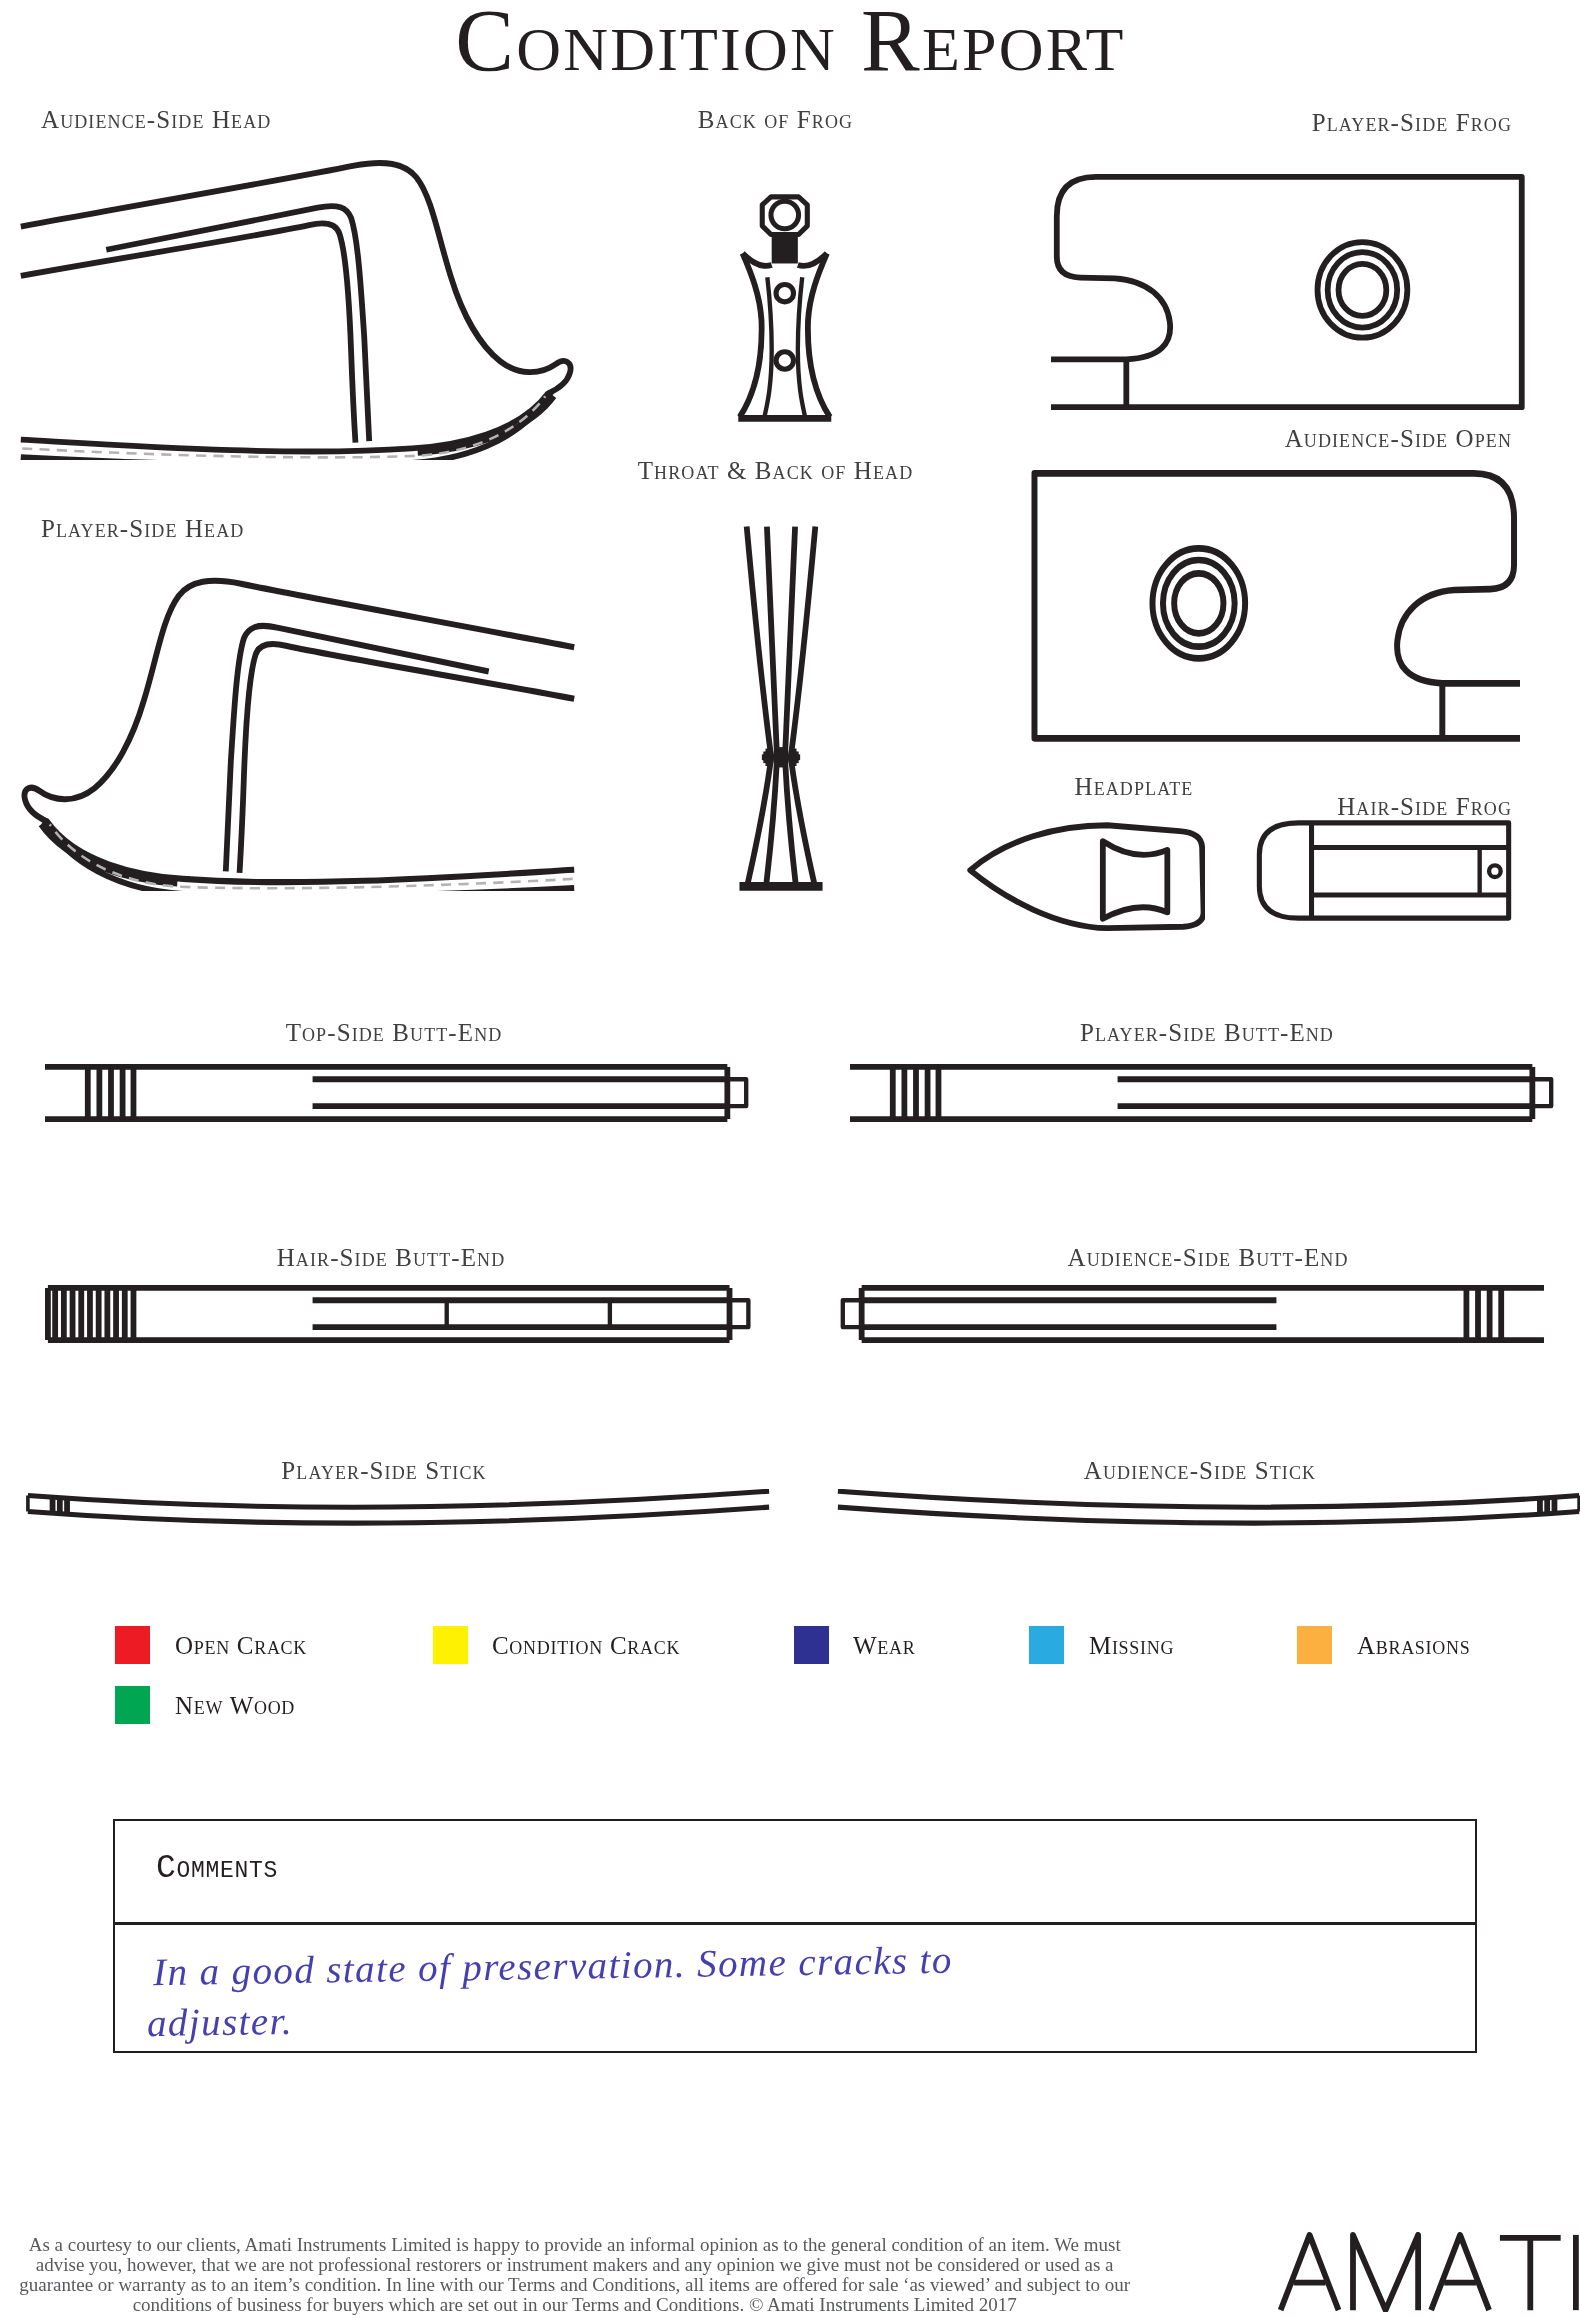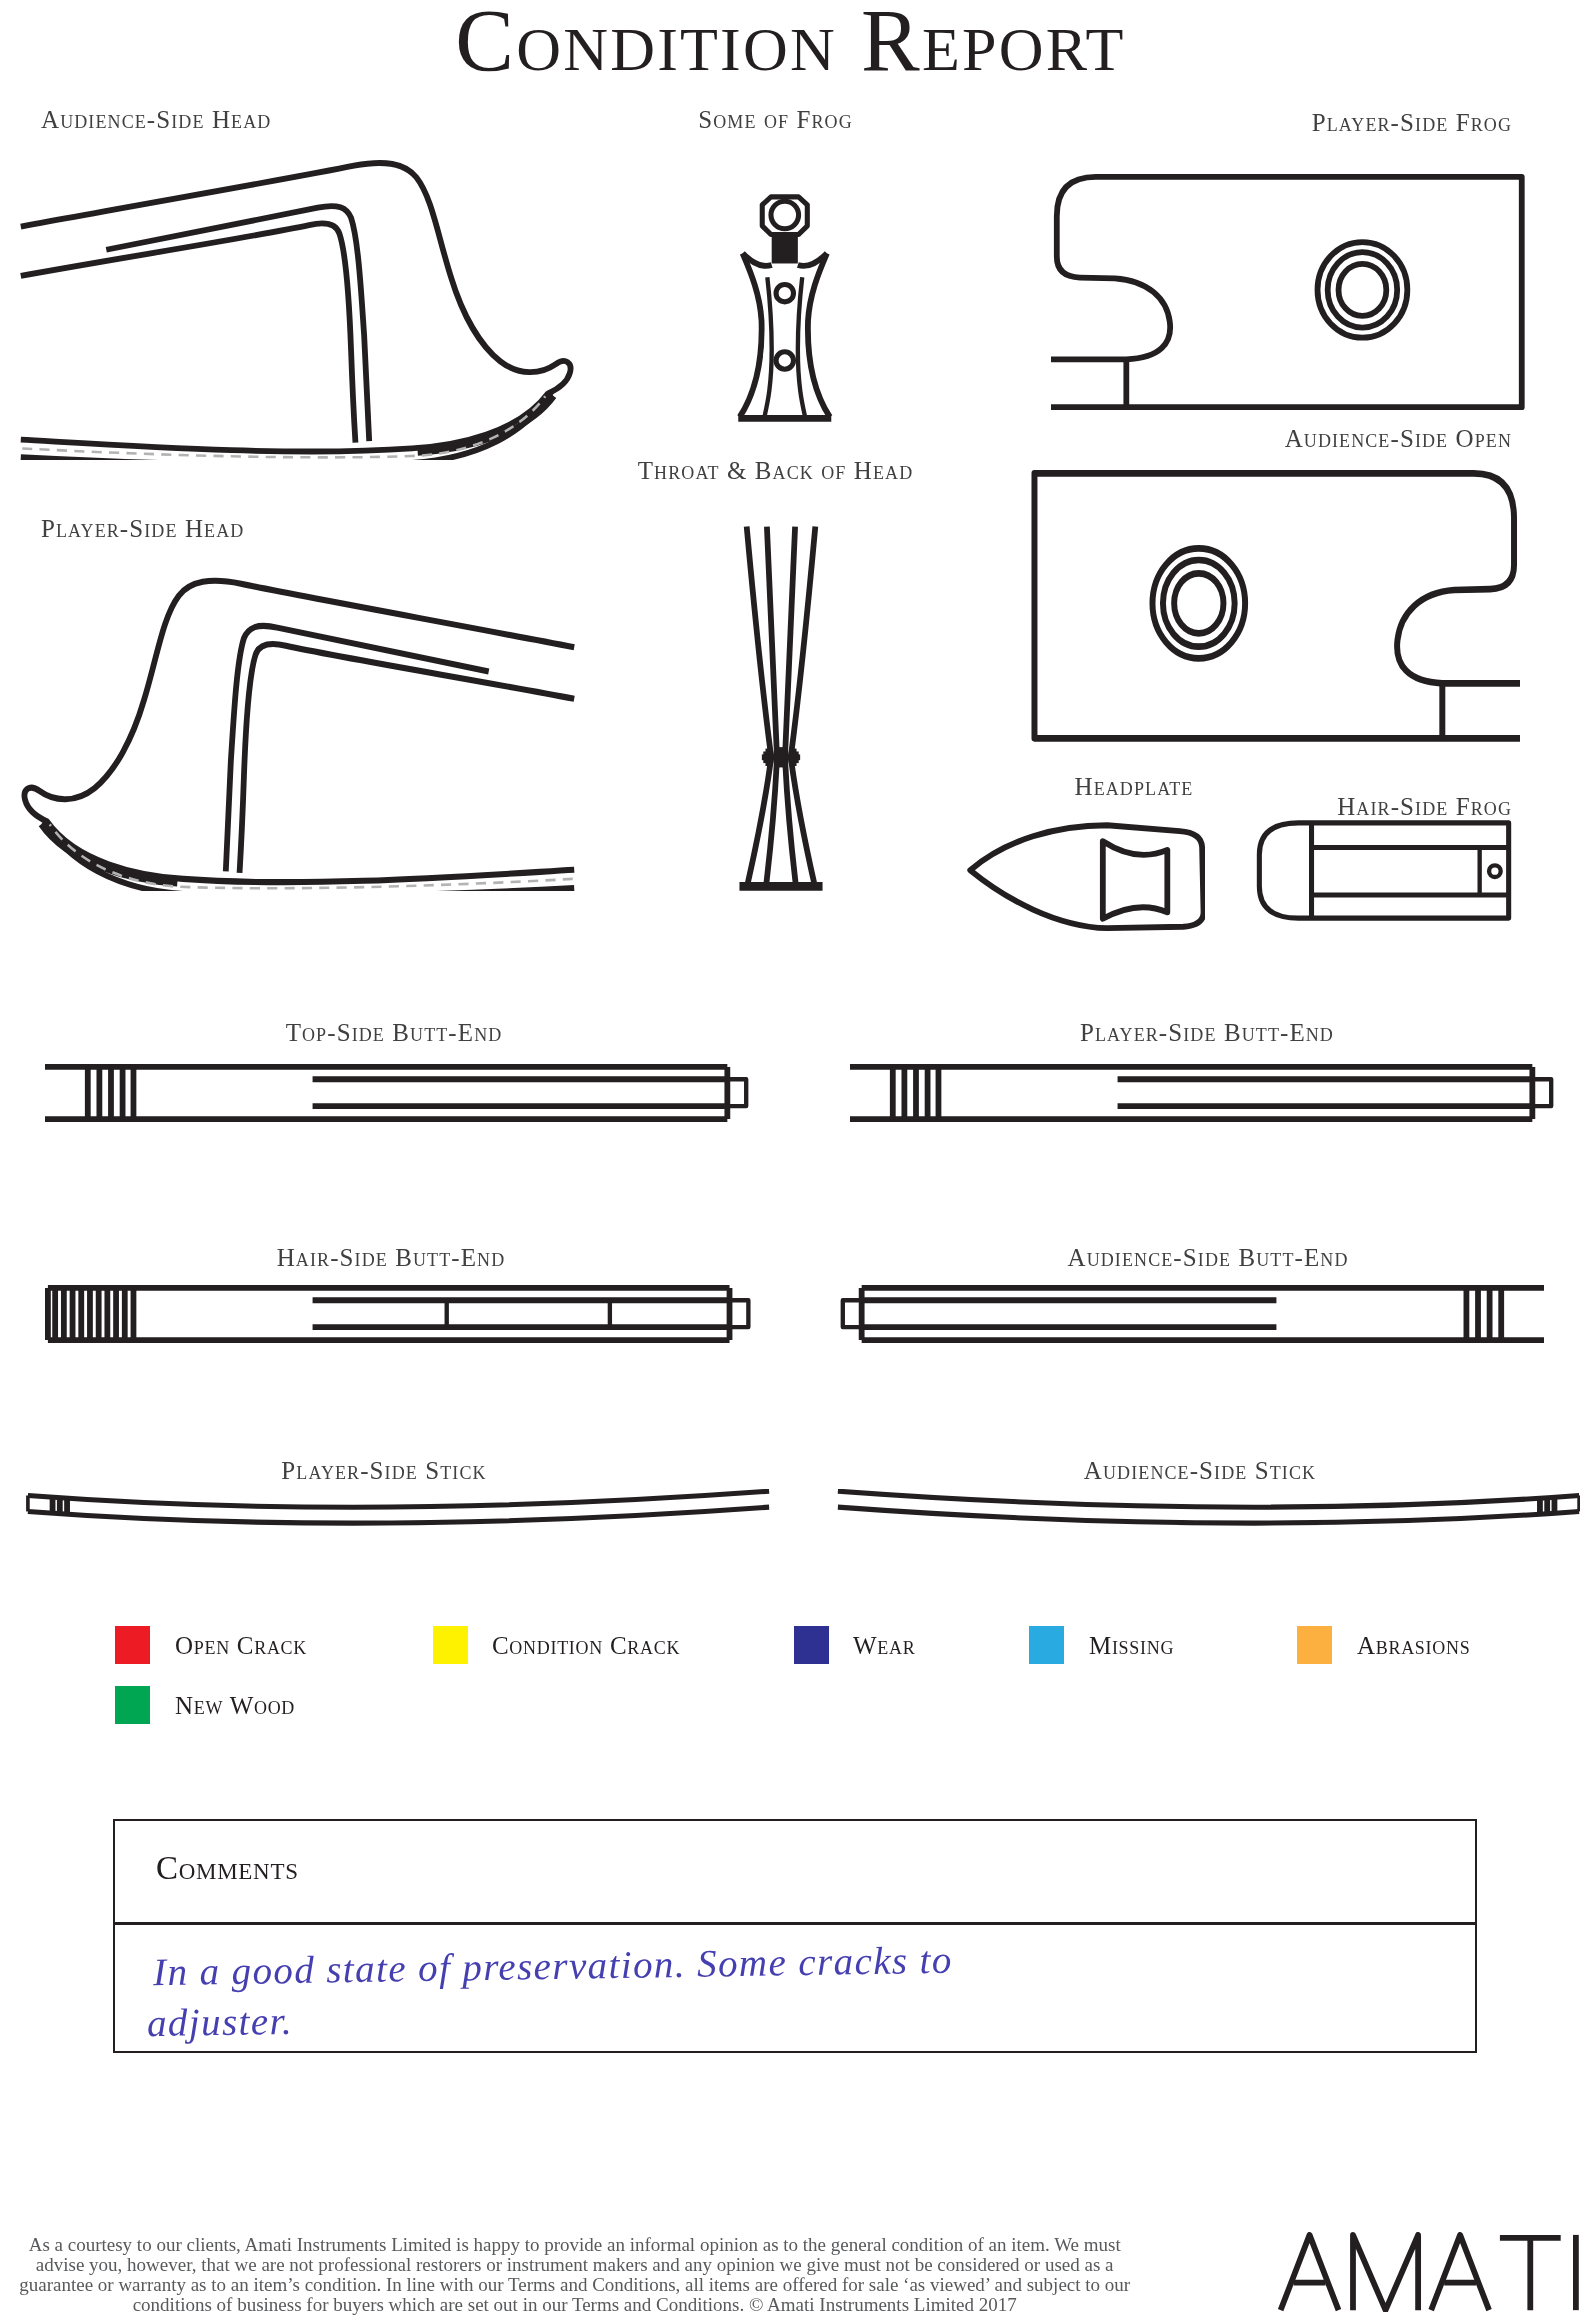--- a/index.html
+++ b/index.html
@@ -13,42 +13,42 @@
   .dlabel.right{text-align:center;}
   .draw{position:absolute;}
   .draw svg{display:block;width:100%;height:100%;}
   .mirror{transform:scaleX(-1);}
   .legend-swatch{position:absolute;width:35px;height:38px;}
   .legend-label{position:absolute;height:38px;line-height:39px;font-variant:small-caps;
                 font-size:25px;letter-spacing:0.7px;white-space:nowrap;}
   .comments-box{position:absolute;left:113px;top:1819px;width:1360px;height:230px;
                 border:2.9px solid #231f20;}
   .comments-heading{position:absolute;left:41px;top:29px;font-variant:small-caps;
-                    font-size:33px;letter-spacing:0.7px;}
+                    font-size:33px;letter-spacing:0.7px;font-family:Liberation Mono, monospace;}
   .comments-divider{position:absolute;left:0;top:101px;width:100%;height:2.9px;background:#231f20;}
   .handwriting{position:absolute;font-style:italic;font-size:39px;letter-spacing:1.4px;
                white-space:nowrap;transform:rotate(-0.9deg);}
   .hw1{left:38px;top:122px;}
   .hw2{left:32px;top:178px;}
   .footer-text{position:absolute;left:2.2px;top:2235px;width:1145px;
                font-family:Liberation Serif, serif;font-size:19px;line-height:20px;
                color:#58595b;text-align:center;}
   .amati-logo{position:absolute;left:1277px;top:2232px;width:304px;height:83px;}
   svg path,svg line,svg circle,svg ellipse,svg rect.oln{fill:none;stroke:#231f20;
     stroke-width:8;stroke-linejoin:round;}
 </style>
 </head>
 <body>
 
 <div class="page">
 
   <div class="title">Condition Report</div>
 
   <div class="dlabel" style="left:41px;top:106px;">Audience-Side Head</div>
-  <div class="dlabel center" style="left:616px;top:106px;width:319px;">Some of Frog</div>
+  <div class="dlabel center" style="left:616px;top:106px;width:319px;">Back of Frog</div>
   <div class="dlabel right" style="right:69px;top:109px;">Player-Side Frog</div>
   <div class="dlabel right" style="right:69px;top:425px;">Audience-Side Open</div>
   <div class="dlabel" style="left:41px;top:515px;">Player-Side Head</div>
   <div class="dlabel center" style="left:616px;top:457px;width:319px;">Throat &amp; Back of Head</div>
   <div class="dlabel center" style="left:1007px;top:773px;width:254px;">Headplate</div>
   <div class="dlabel right" style="right:69px;top:773px;margin-top:20px;">Hair-Side Frog</div>
   <div class="dlabel center" style="left:249px;top:1019px;width:290px;">Top-Side Butt-End</div>
   <div class="dlabel center" style="left:1062px;top:1019px;width:290px;">Player-Side Butt-End</div>
   <div class="dlabel center" style="left:246px;top:1244px;width:290px;">Hair-Side Butt-End</div>
   <div class="dlabel center" style="left:1063px;top:1244px;width:290px;">Audience-Side Butt-End</div>

